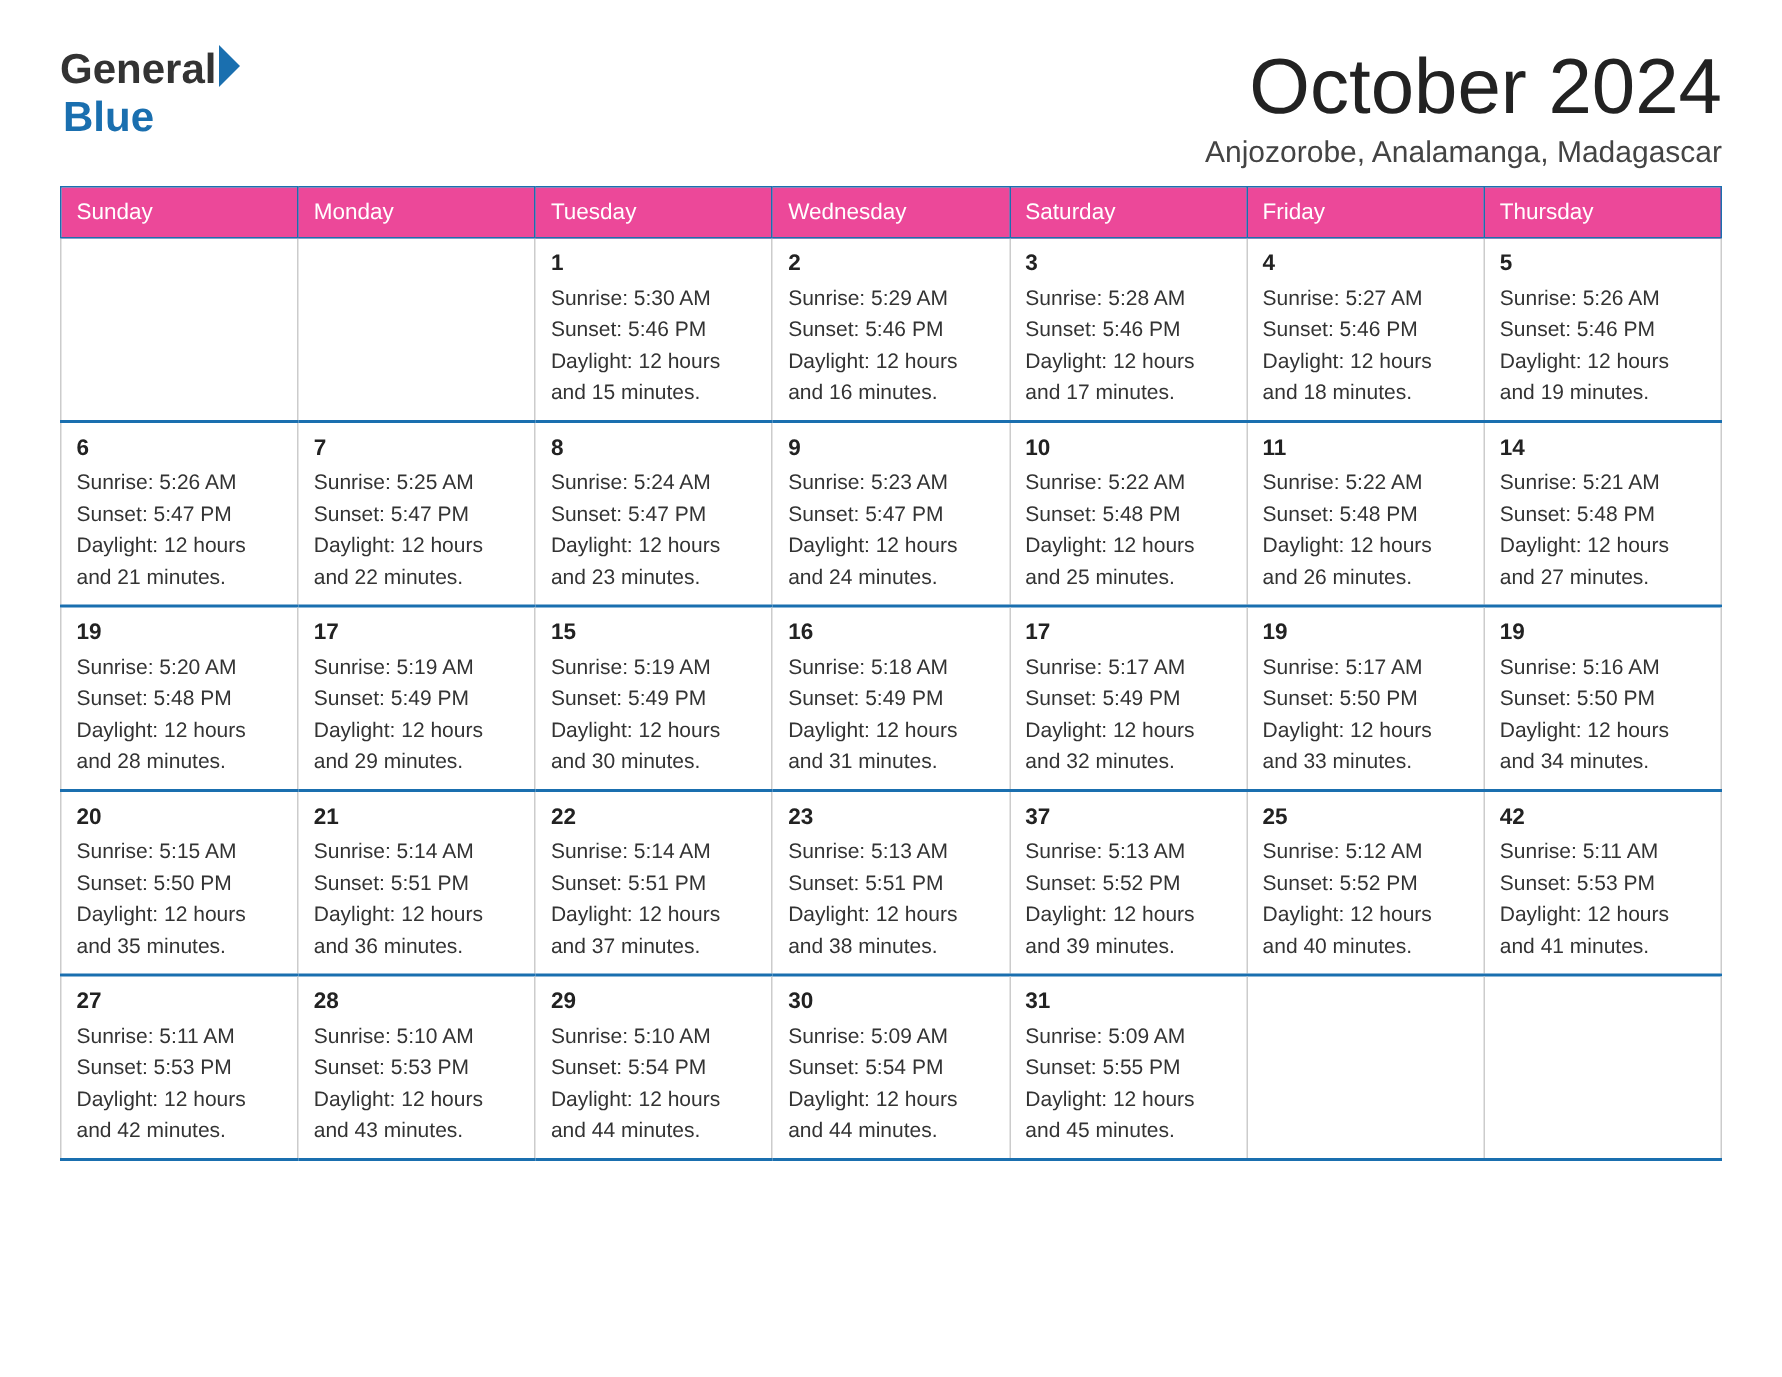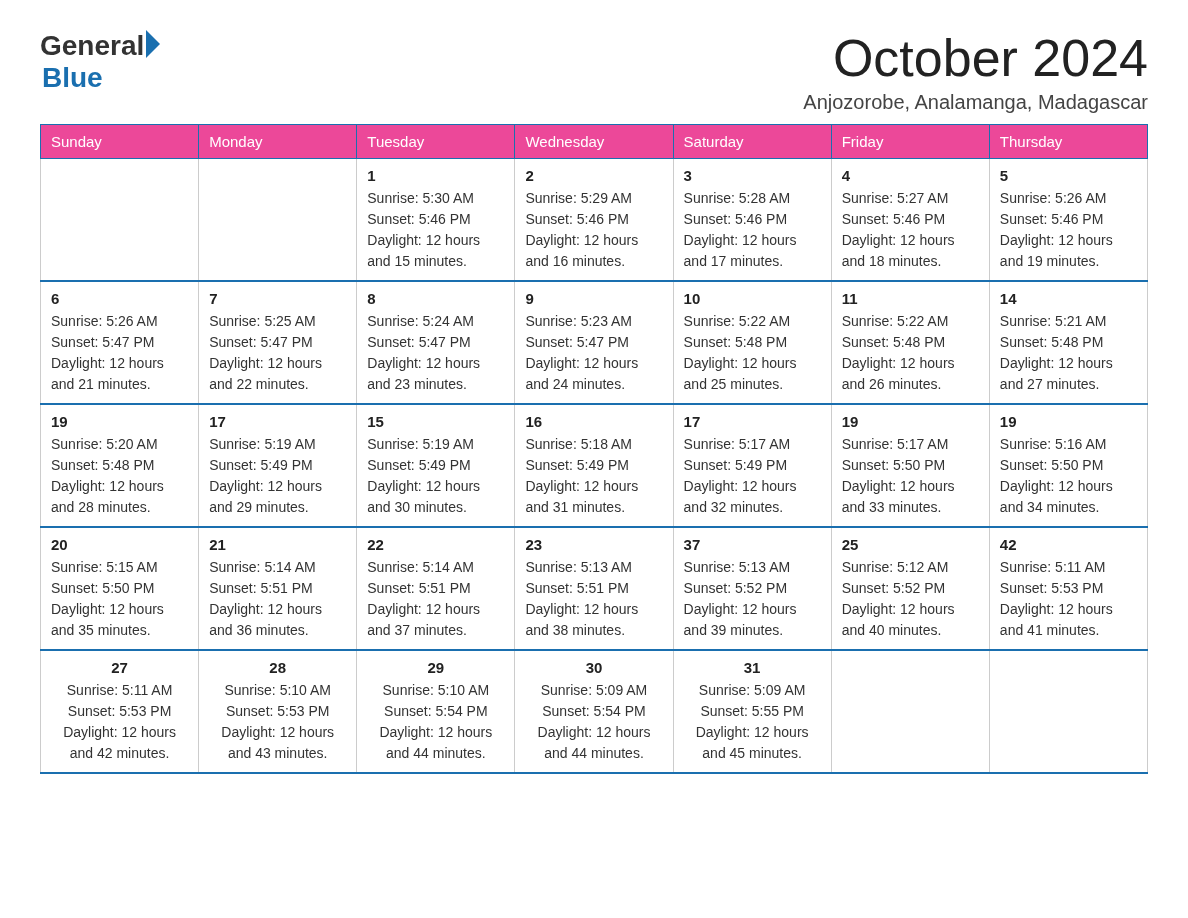--- a/index.html
+++ b/index.html
@@ -91,21 +91,20 @@
       display: block;
       margin-bottom: 4px;
     }
     .day-info {
       font-size: 14px;
       color: #333;
       line-height: 1.5;
     }
     tr:last-child td {
       border-bottom: 2px solid #1a6faf;
-      text-align: center;
     }
   </style>
 </head>
 <body>
 
 <div class="header">
   <div class="logo-wrapper">
     <div class="logo-top">
       <span class="logo-text-general">General</span>
       <div class="logo-triangle"></div>

